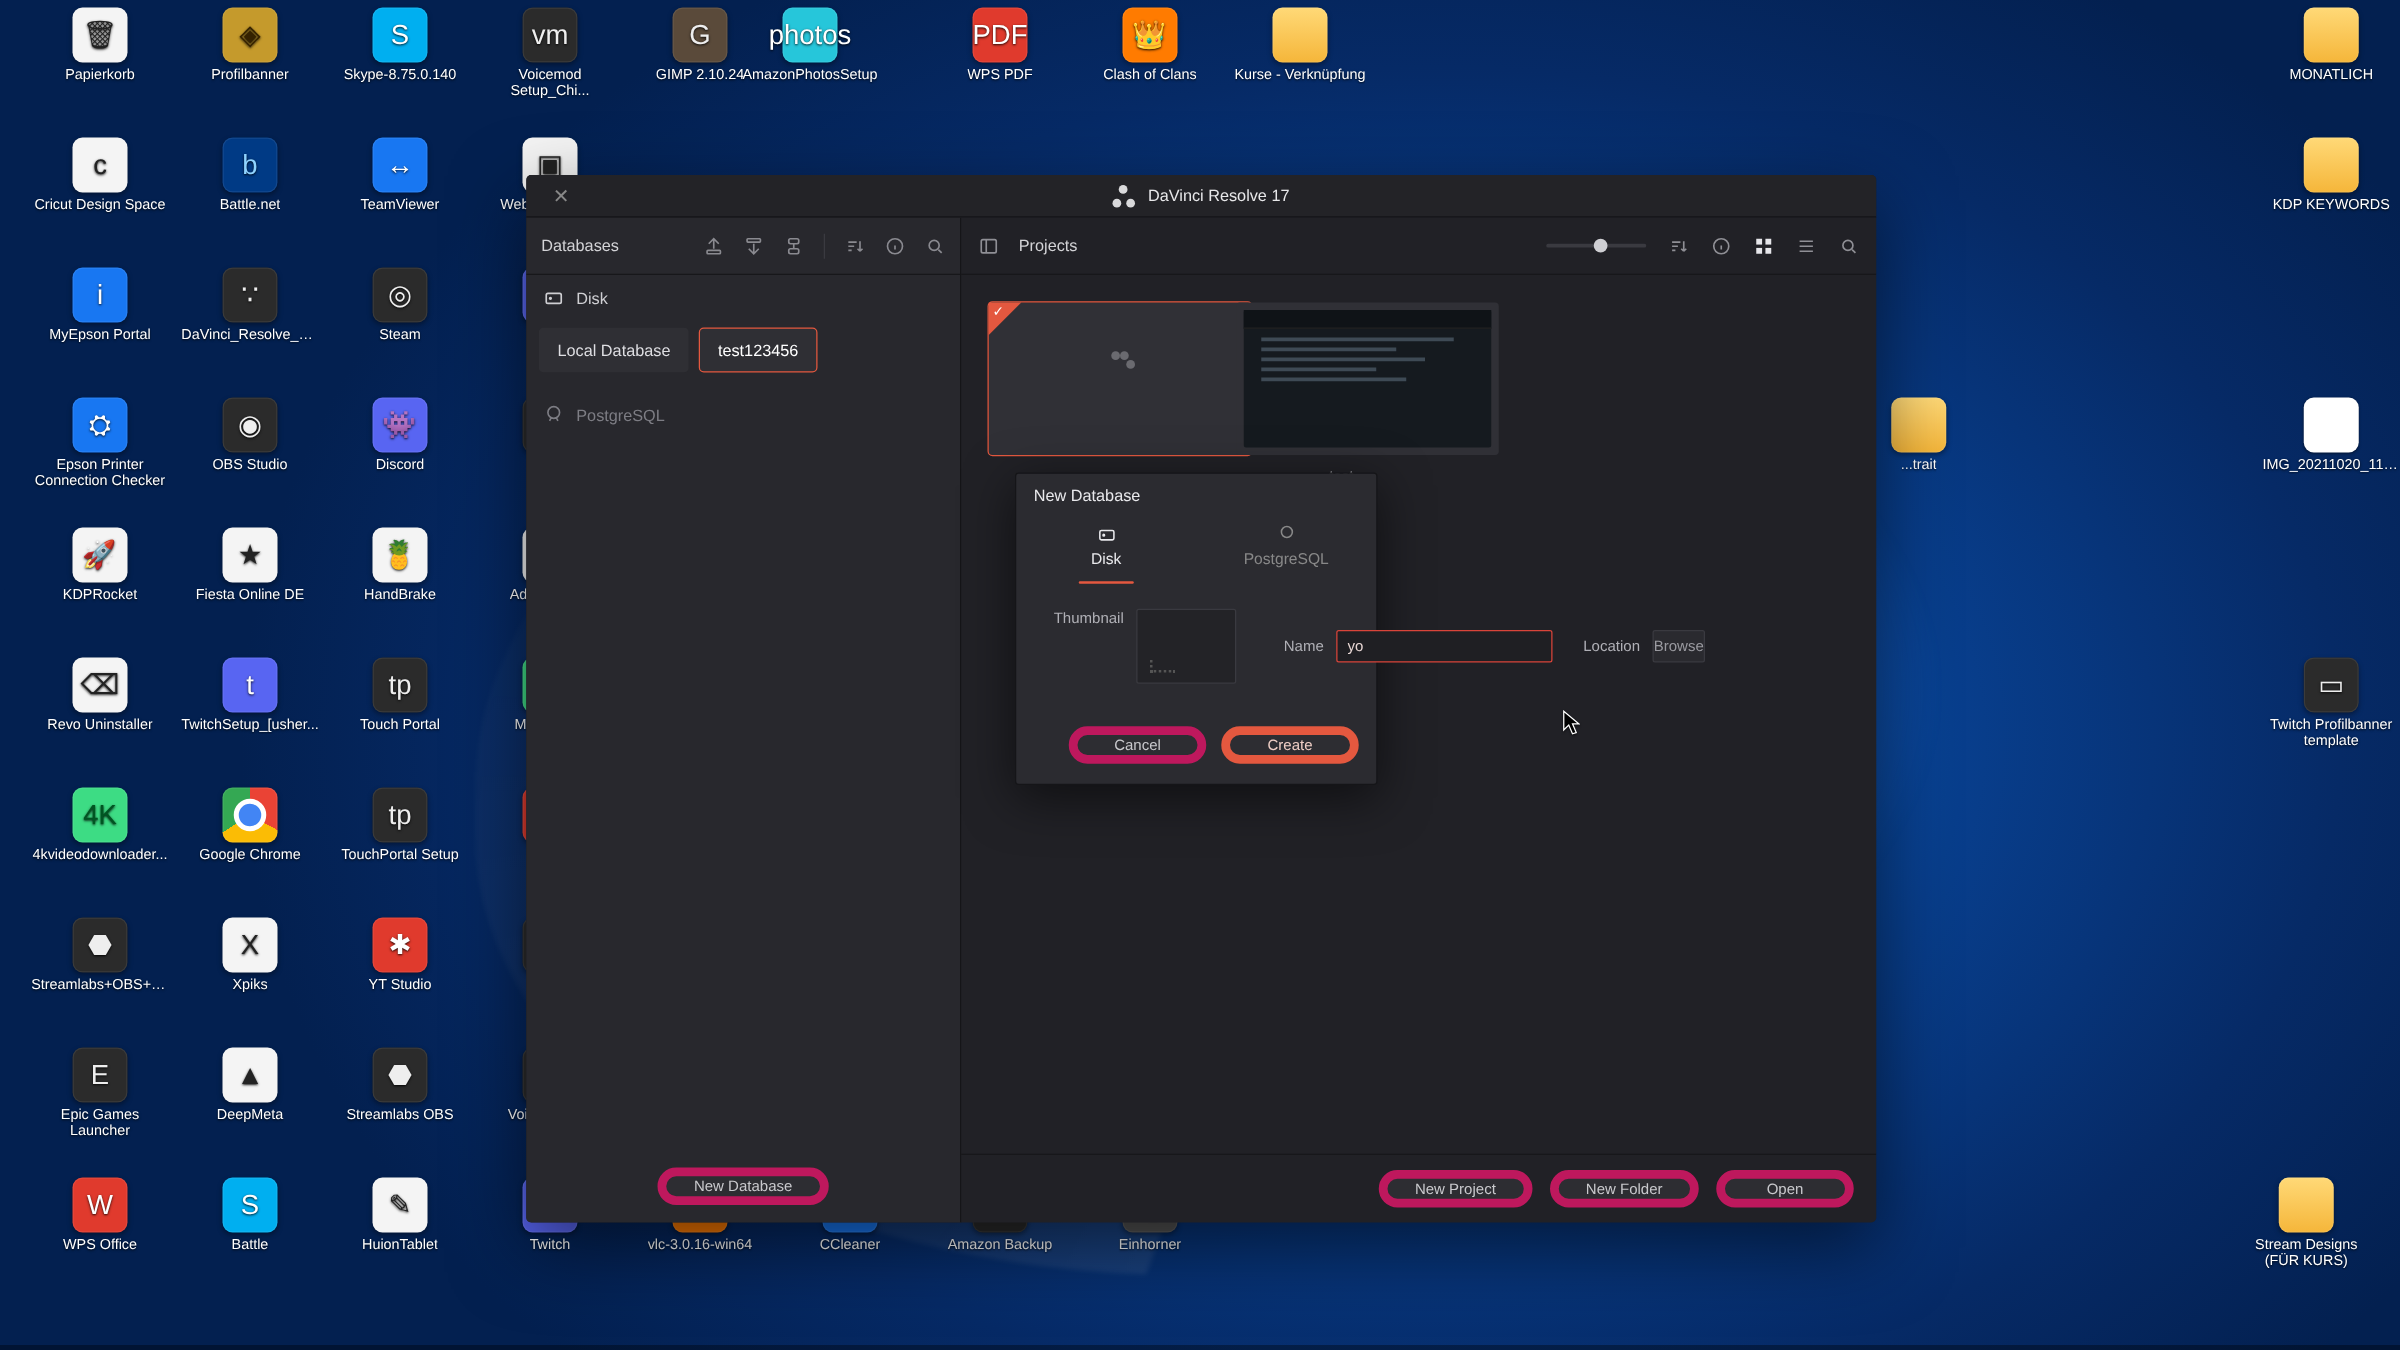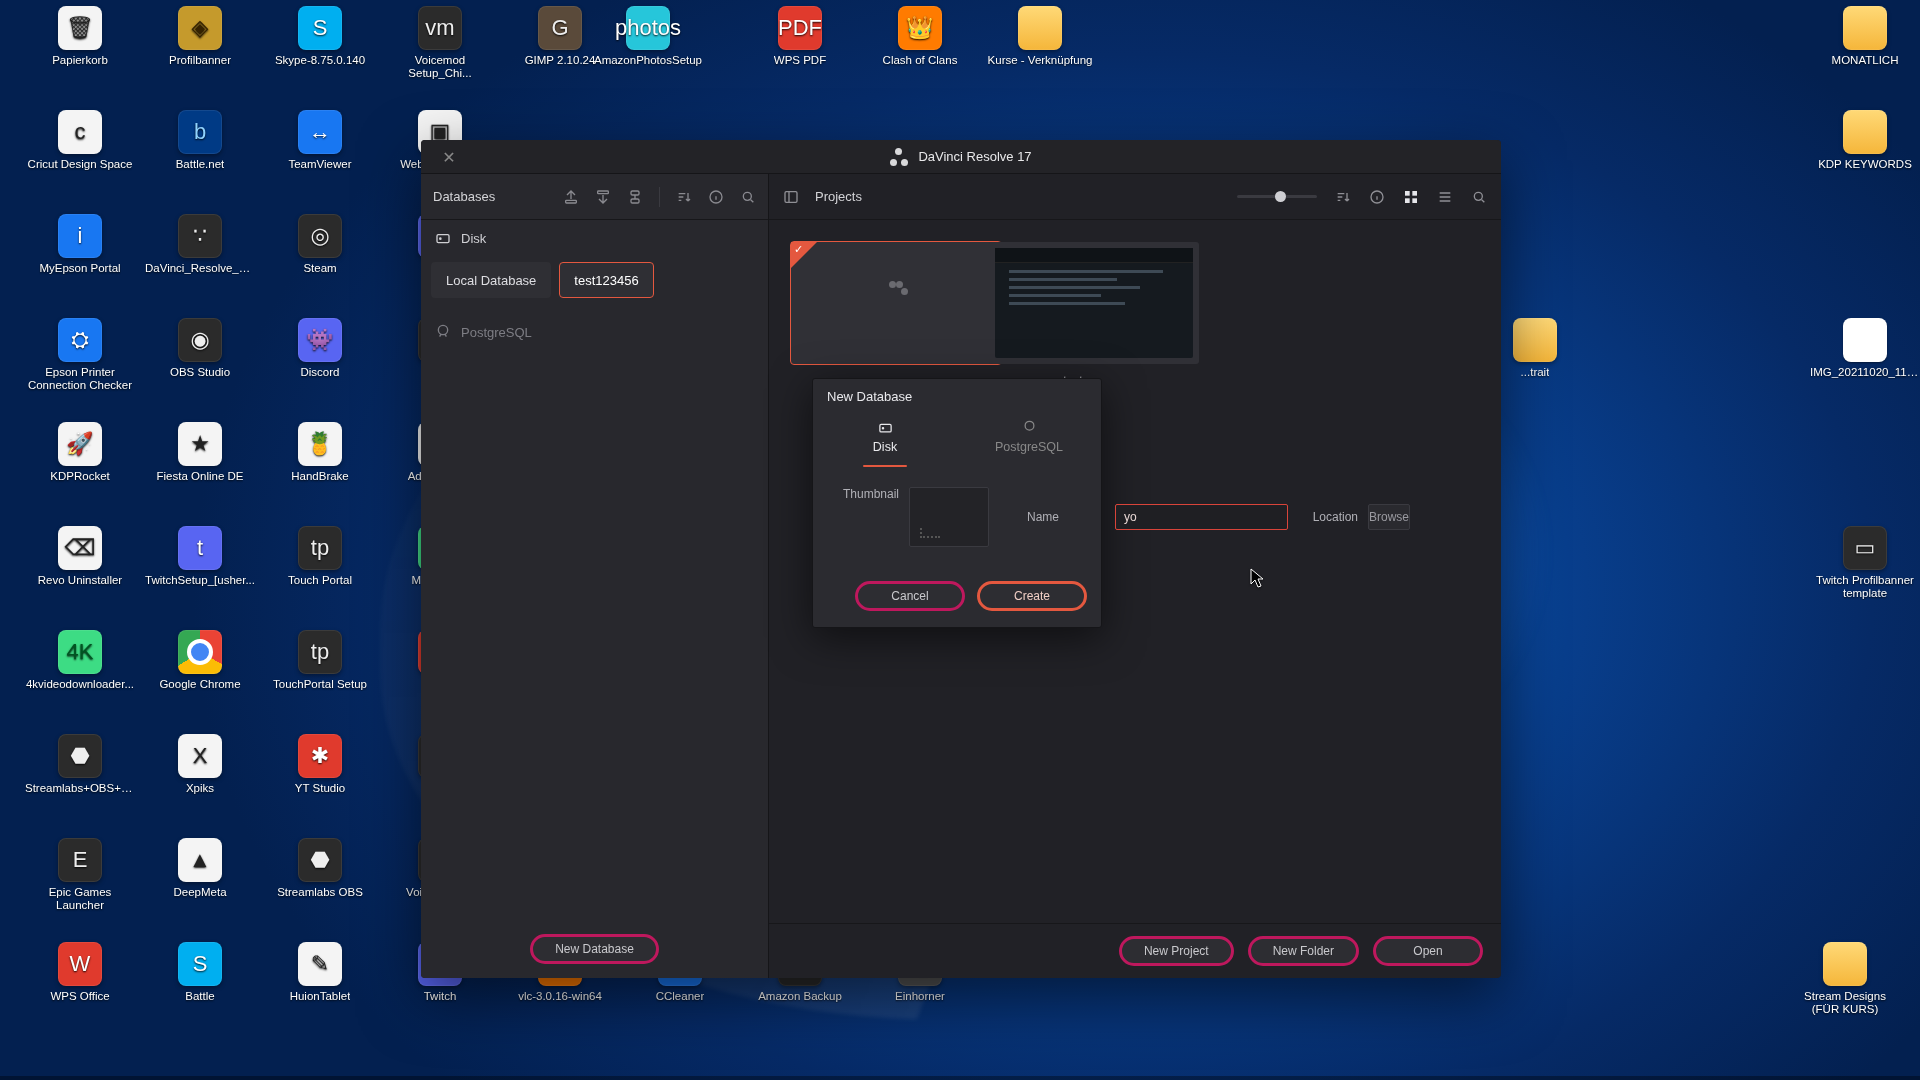--- a/index.html
+++ b/index.html
@@ -84,21 +84,21 @@
 .section-row svg { width:16px; height:16px; }
 
 .db-list { padding: 6px 10px; display:flex; flex-direction:row; gap:8px; }
 .db-item { height:36px; border-radius:4px; background:#2f2f34; display:flex; align-items:center; padding:0 14px; font-size:13px; color:#dedee2; cursor:pointer; border:1px solid transparent; }
 .db-item.selected { border:1px solid #e4583f; color:#fff; }
 
 .section-row.postgres { margin-top:10px; }
 .side-footer { margin-top:auto; padding:14px; display:flex; justify-content:center; }
 
 .pill-btn {
-  min-width:110px; height:30px; padding:0 22px; border-radius:15px; border:3px solid #be185d;
+  min-width:110px; height:30px; padding:0 22px; border-radius:15px; border:7px solid #be185d;
   background:#2d2d32; color:#c9c9cd; font-size:12px; display:inline-flex; align-items:center; justify-content:center; cursor:pointer;
 }
 .pill-btn.primary { border-color:#e4583f; color:#f0cfc6; }
 
 
 .main { flex:1; display:flex; flex-direction:column; }
 .main-header { height:46px; display:flex; align-items:center; justify-content:space-between; padding:0 14px; border-bottom:1px solid #17171a; }
 .main-header .left { display:flex; align-items:center; gap:16px; }
 .main-header .label { font-size:13px; color:#d3d3d6; }
 .main-header svg { width:16px; height:16px; cursor:pointer; color:#8f8f95; }
@@ -139,21 +139,21 @@
 .modal .tab svg{width:15px;height:15px;}
 .modal .tab.active { color:#e9e9ec; }
 .modal .tab.active::after{content:"";display:block;height:2px;width:44px;background:#e4583f;margin-top:6px;border-radius:1px;}
 .modal .tab:not(.active)::after{content:"";display:block;height:2px;width:44px;background:transparent;margin-top:6px;}
 .modal .form { padding:10px 16px 4px; display:flex; flex-direction:row; }
 .modal .row { display:flex; align-items:center; margin-bottom:10px; }
 .modal .row .lab { width:80px; text-align:right; padding-right:10px; font-size:12px; color:#b0b0b6; }
 .modal .thumbox { width:80px; height:60px; background:#232327; border:1px solid #3a3a40; border-radius:2px; margin-left:0; position:relative;}
 .modal .thumbox::after{content:"";position:absolute;left:10px;bottom:8px;width:18px;height:8px;border-bottom:2px dotted #555;border-left:2px dotted #555;}
 .modal input[type=text]{
-  flex:1; height:26px; background:#1f1f23; border:1px solid #d9443a; border-radius:2px; color:#e8d7d4; padding:0 8px; font-size:12px; outline:none;margin-left:46px;
+  flex:1; height:26px; background:#1f1f23; border:1px solid #d9443a; border-radius:2px; color:#e8d7d4; padding:0 8px; font-size:12px; outline:none;
 }
 .modal .browse { flex:1; height:26px; border-radius:2px; border:1px solid #3a3a40; background:#2a2a2f; display:flex;align-items:center;justify-content:center;font-size:12px;color:#9a9aa0;cursor:pointer;}
 .modal .actions { display:flex; justify-content:flex-end; gap:12px; padding:20px 14px 16px; }
 
 .cursor-ptr { position:absolute; left:1250px; top:568px; width:14px; height:20px; }
 .cursor-ptr svg{width:14px;height:20px;filter:drop-shadow(0 1px 1px rgba(0,0,0,.6));}
 
 .taskbar{position:absolute;left:0;right:0;bottom:0;height:4px;background:rgba(0,0,0,.35);}
 </style>
 </head>

